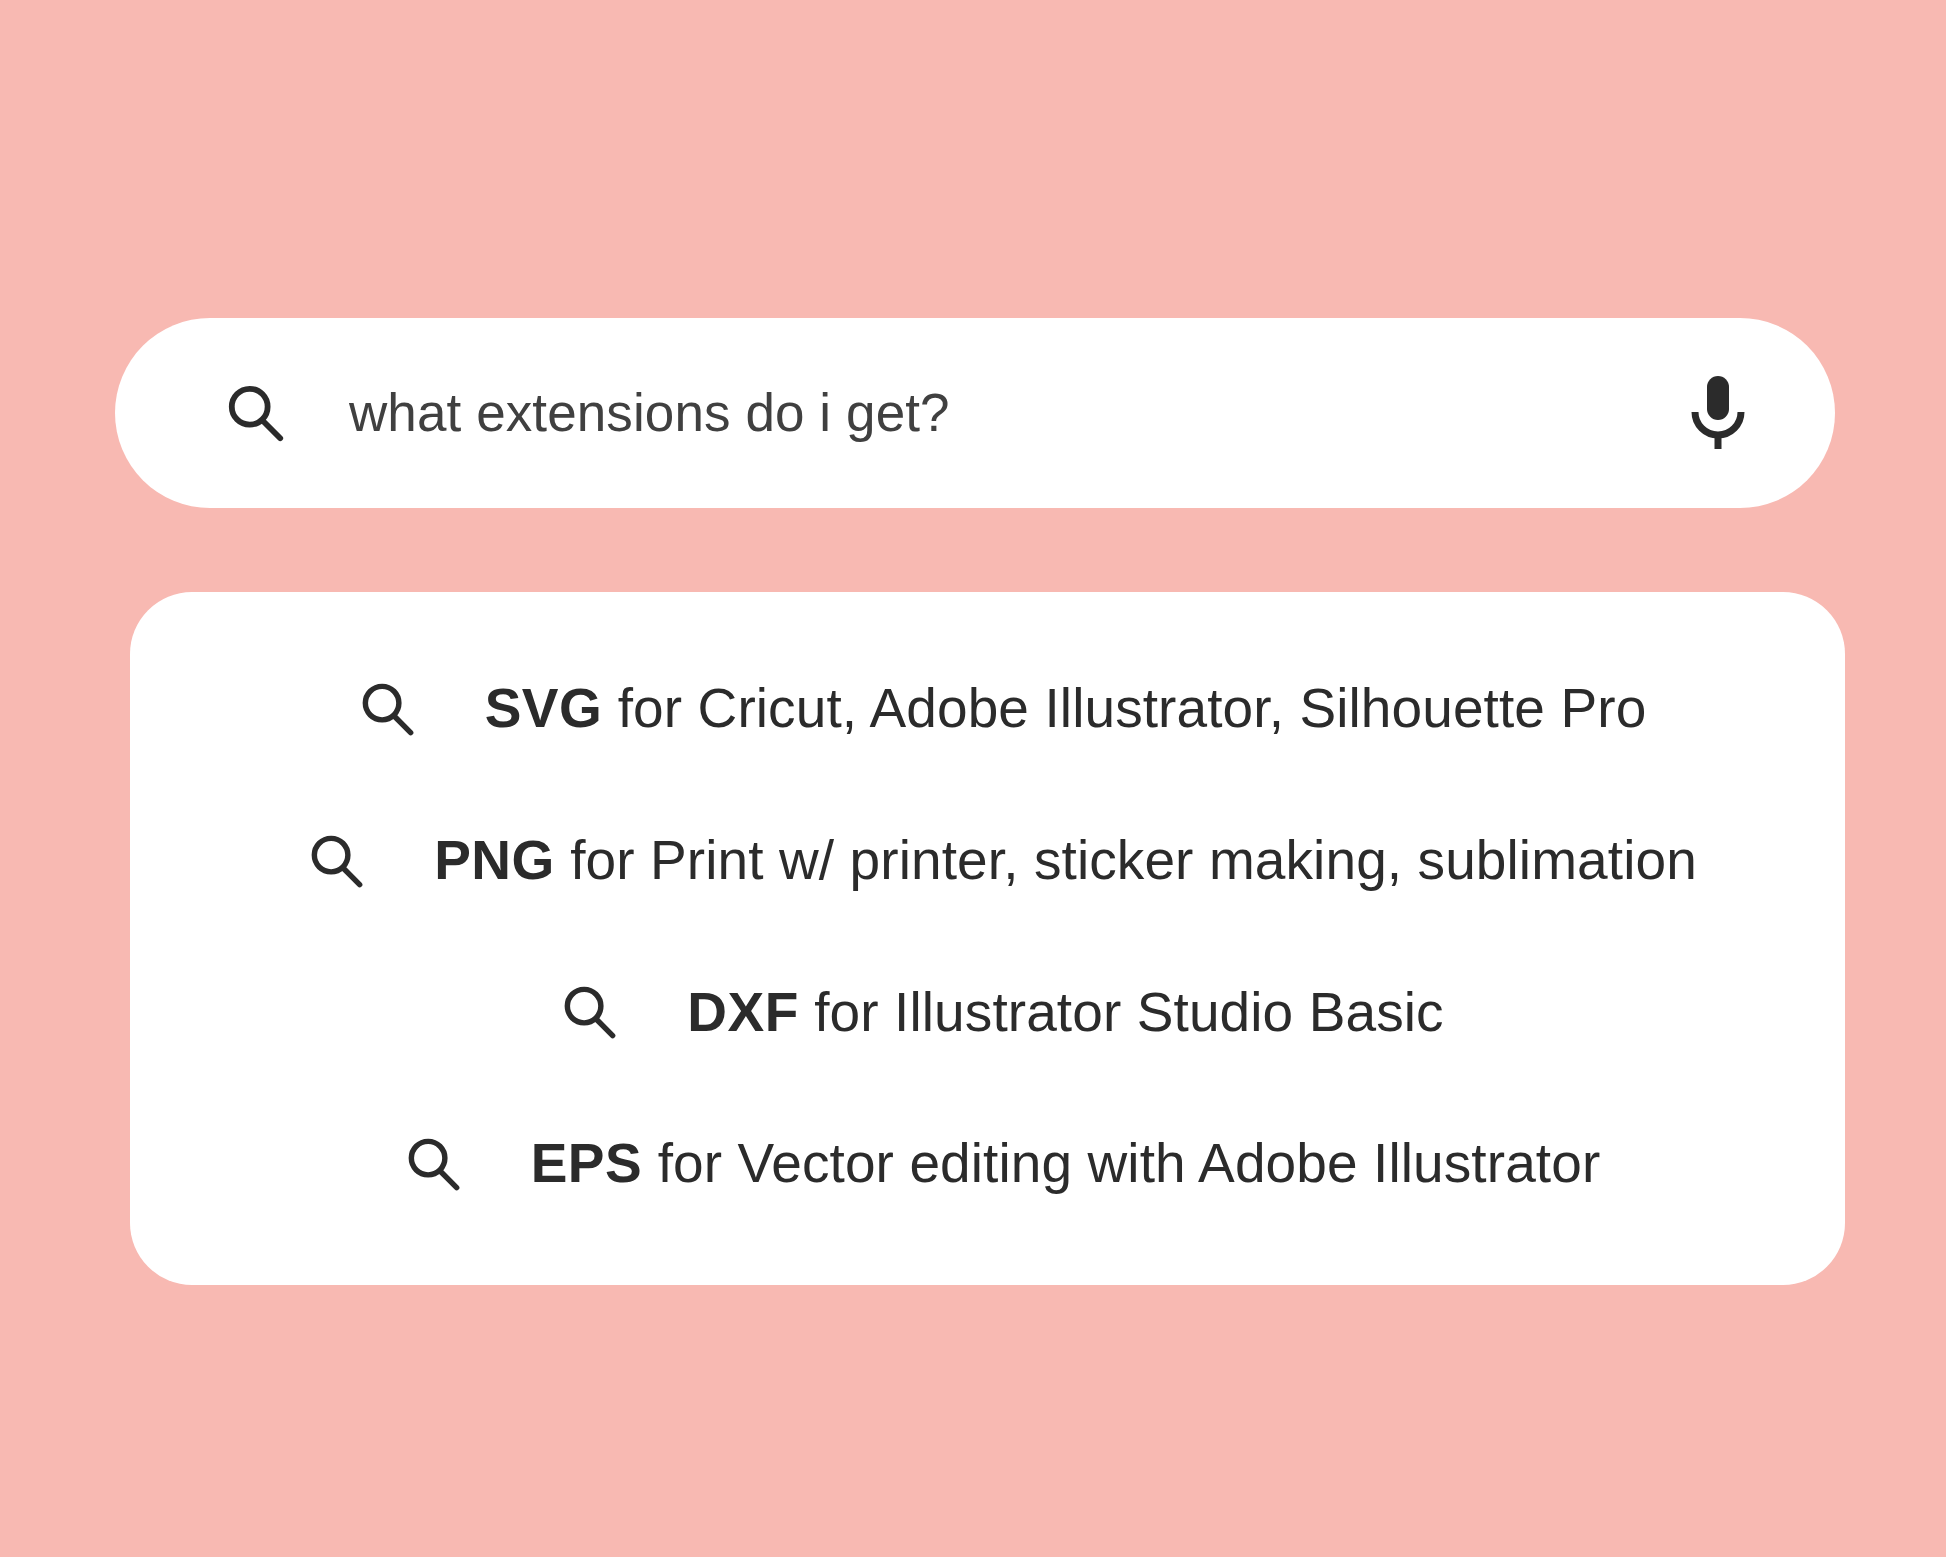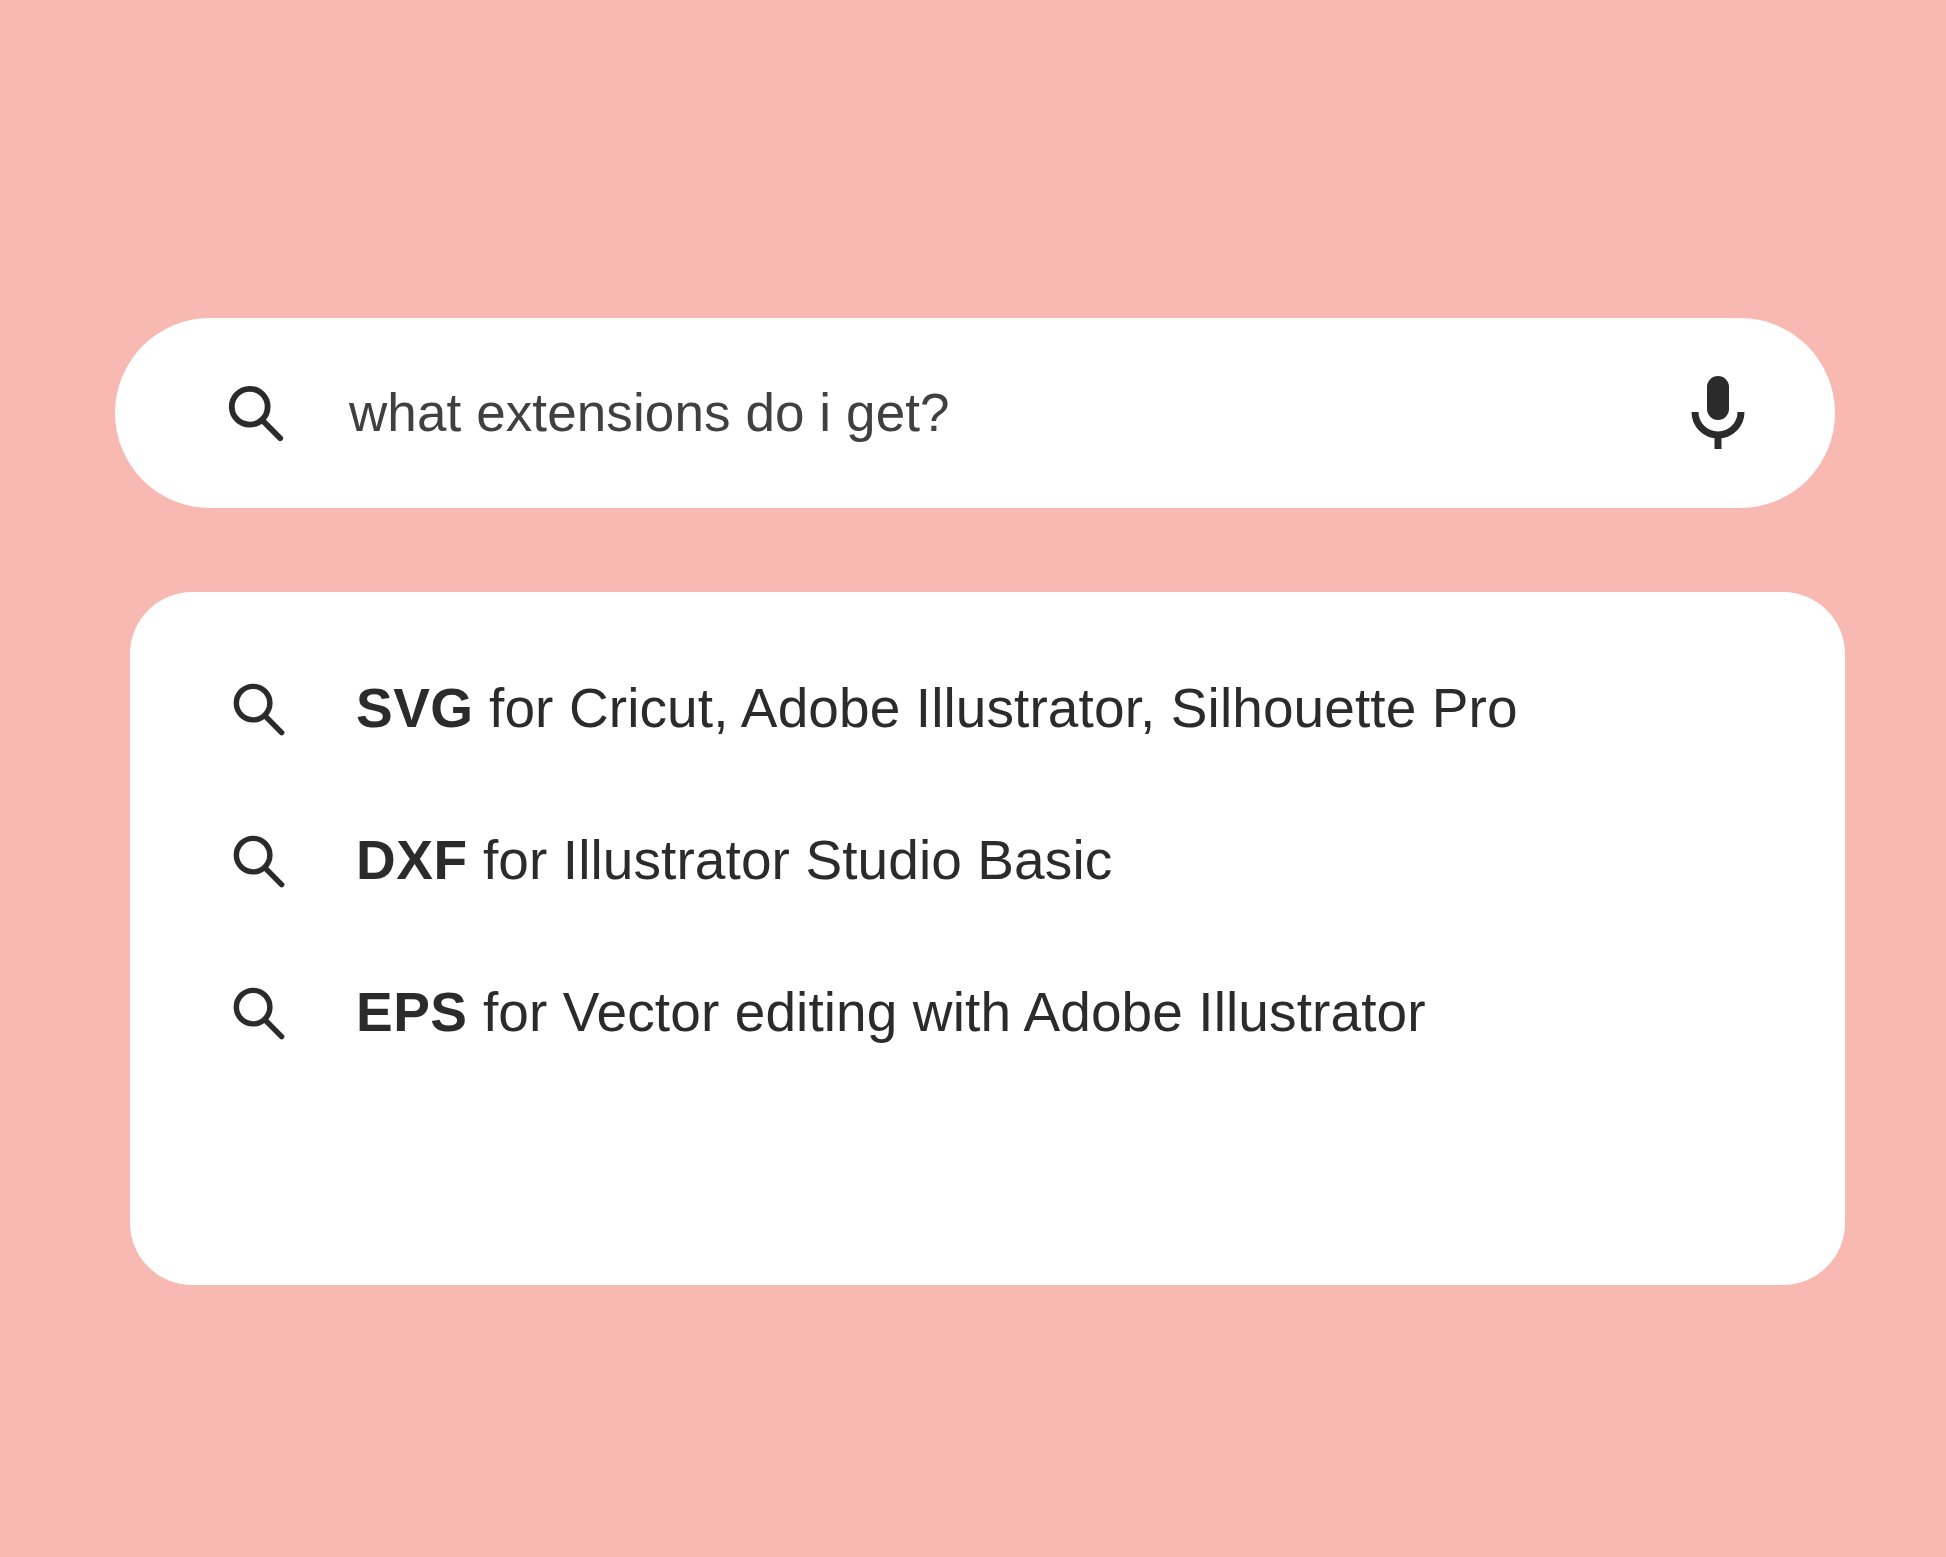--- a/index.html
+++ b/index.html
@@ -67,20 +67,21 @@
     top: 592px;
     width: 1715px;
     height: 693px;
     background: #ffffff;
     border-radius: 62px;
     box-sizing: border-box;
     padding: 86px 70px 86px 100px;
     display: flex;
     flex-direction: column;
     justify-content: flex-start;
+    align-items: center;
   }
 
   .result-row {
     display: flex;
     align-items: center;
     height: 62px;
     margin-bottom: 90px;
   }
   .result-row:last-child {
     margin-bottom: 4px;
@@ -128,20 +129,27 @@
   <div class="results-panel">
 
     <div class="result-row">
       <svg class="mag" viewBox="0 0 64 64" fill="none" aria-hidden="true">
         <circle cx="25.5" cy="25.5" r="18.5" stroke="#2b2b2b" stroke-width="6"></circle>
         <line x1="38.5" y1="39.5" x2="57" y2="58" stroke="#2b2b2b" stroke-width="6" stroke-linecap="round"></line>
       </svg>
       <div class="result-text"><span class="result-ext">SVG</span><span> for Cricut, Adobe Illustrator, Silhouette Pro</span></div>
     </div>
 
+    <div class="result-row">
+      <svg class="mag" viewBox="0 0 64 64" fill="none" aria-hidden="true">
+        <circle cx="25.5" cy="25.5" r="18.5" stroke="#2b2b2b" stroke-width="6"></circle>
+        <line x1="38.5" y1="39.5" x2="57" y2="58" stroke="#2b2b2b" stroke-width="6" stroke-linecap="round"></line>
+      </svg>
+      <div class="result-text"><span class="result-ext">PNG</span><span> for Print w/ printer, sticker making, sublimation</span></div>
+    </div>
 
     <div class="result-row">
       <svg class="mag" viewBox="0 0 64 64" fill="none" aria-hidden="true">
         <circle cx="25.5" cy="25.5" r="18.5" stroke="#2b2b2b" stroke-width="6"></circle>
         <line x1="38.5" y1="39.5" x2="57" y2="58" stroke="#2b2b2b" stroke-width="6" stroke-linecap="round"></line>
       </svg>
       <div class="result-text"><span class="result-ext">DXF</span><span> for Illustrator Studio Basic</span></div>
     </div>
 
     <div class="result-row">

